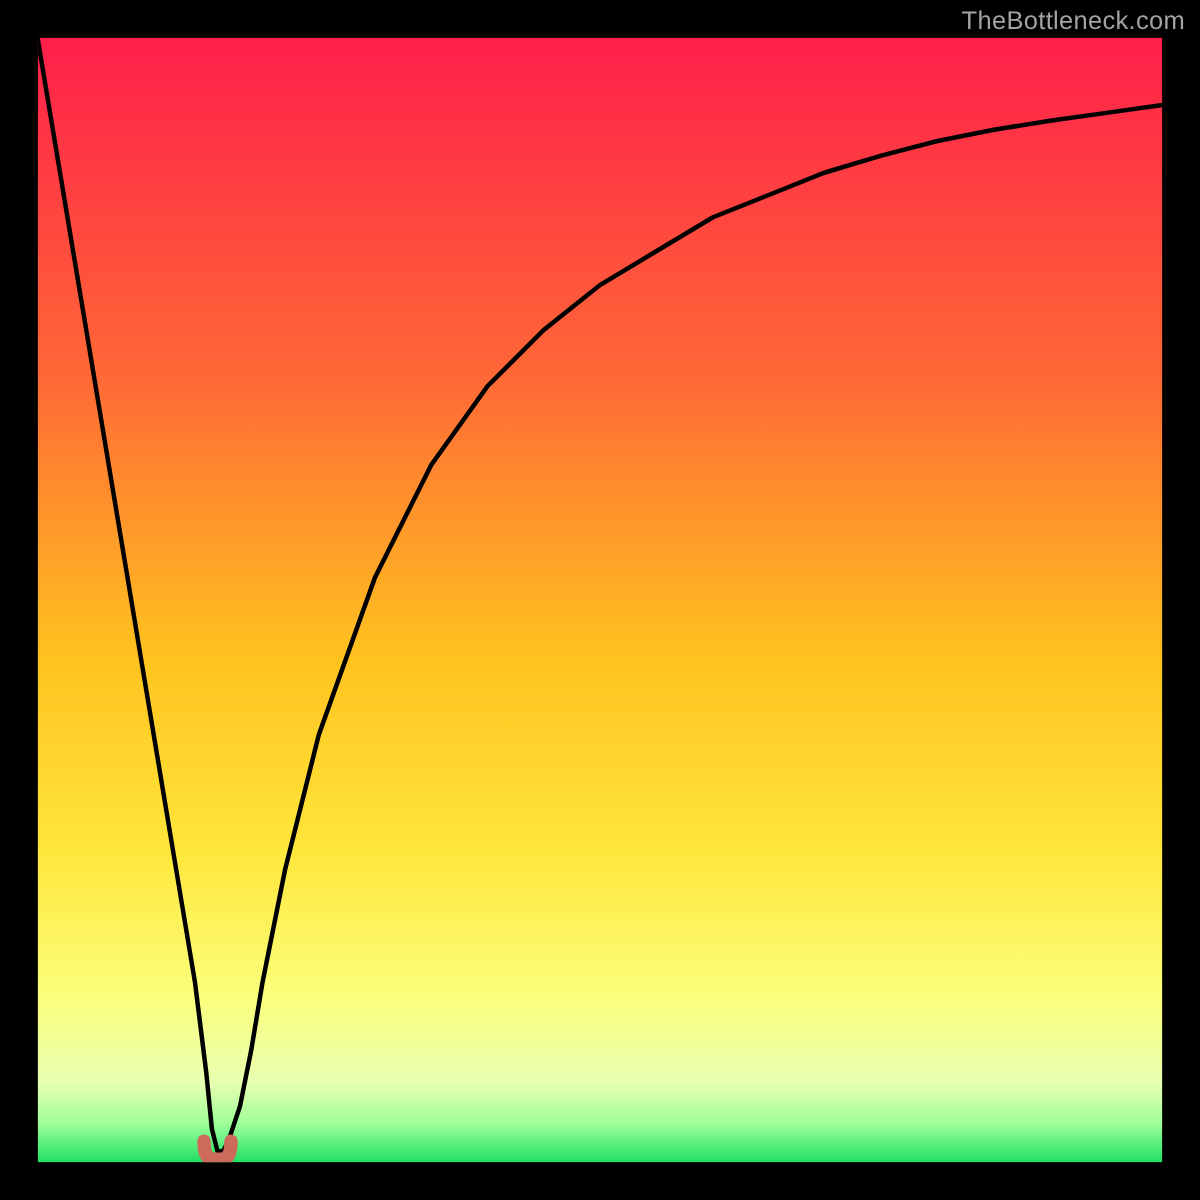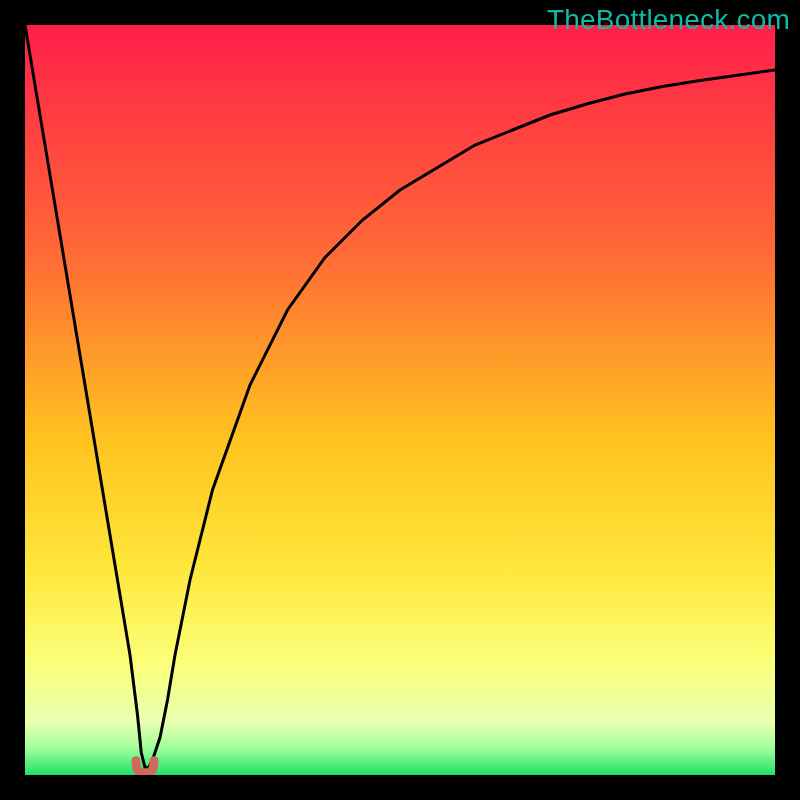--- a/index.html
+++ b/index.html
@@ -26,22 +26,22 @@
     overflow: hidden;
   }
   .gradient-bg {
     position: absolute;
     inset: 0;
   }
   .attribution {
     position: absolute;
     top: 4px;
     right: 10px;
-    color: #14b8a6;
-    font-size: 28px;
+    color: #a3a3a3;
+    font-size: 17px;
     font-weight: 500;
     letter-spacing: 0.2px;
   }
   .curve {
     position: absolute;
     inset: 0;
     pointer-events: none;
   }
 </style>
 </head>

